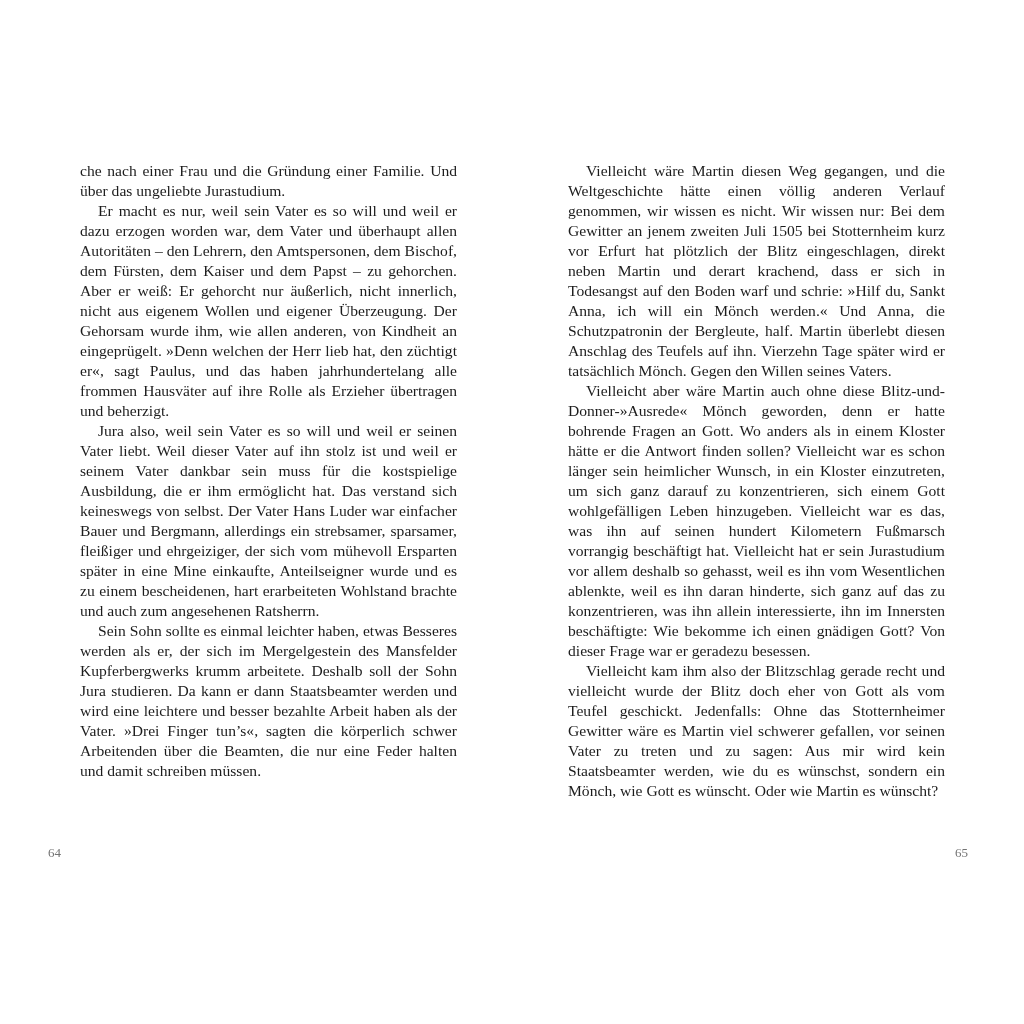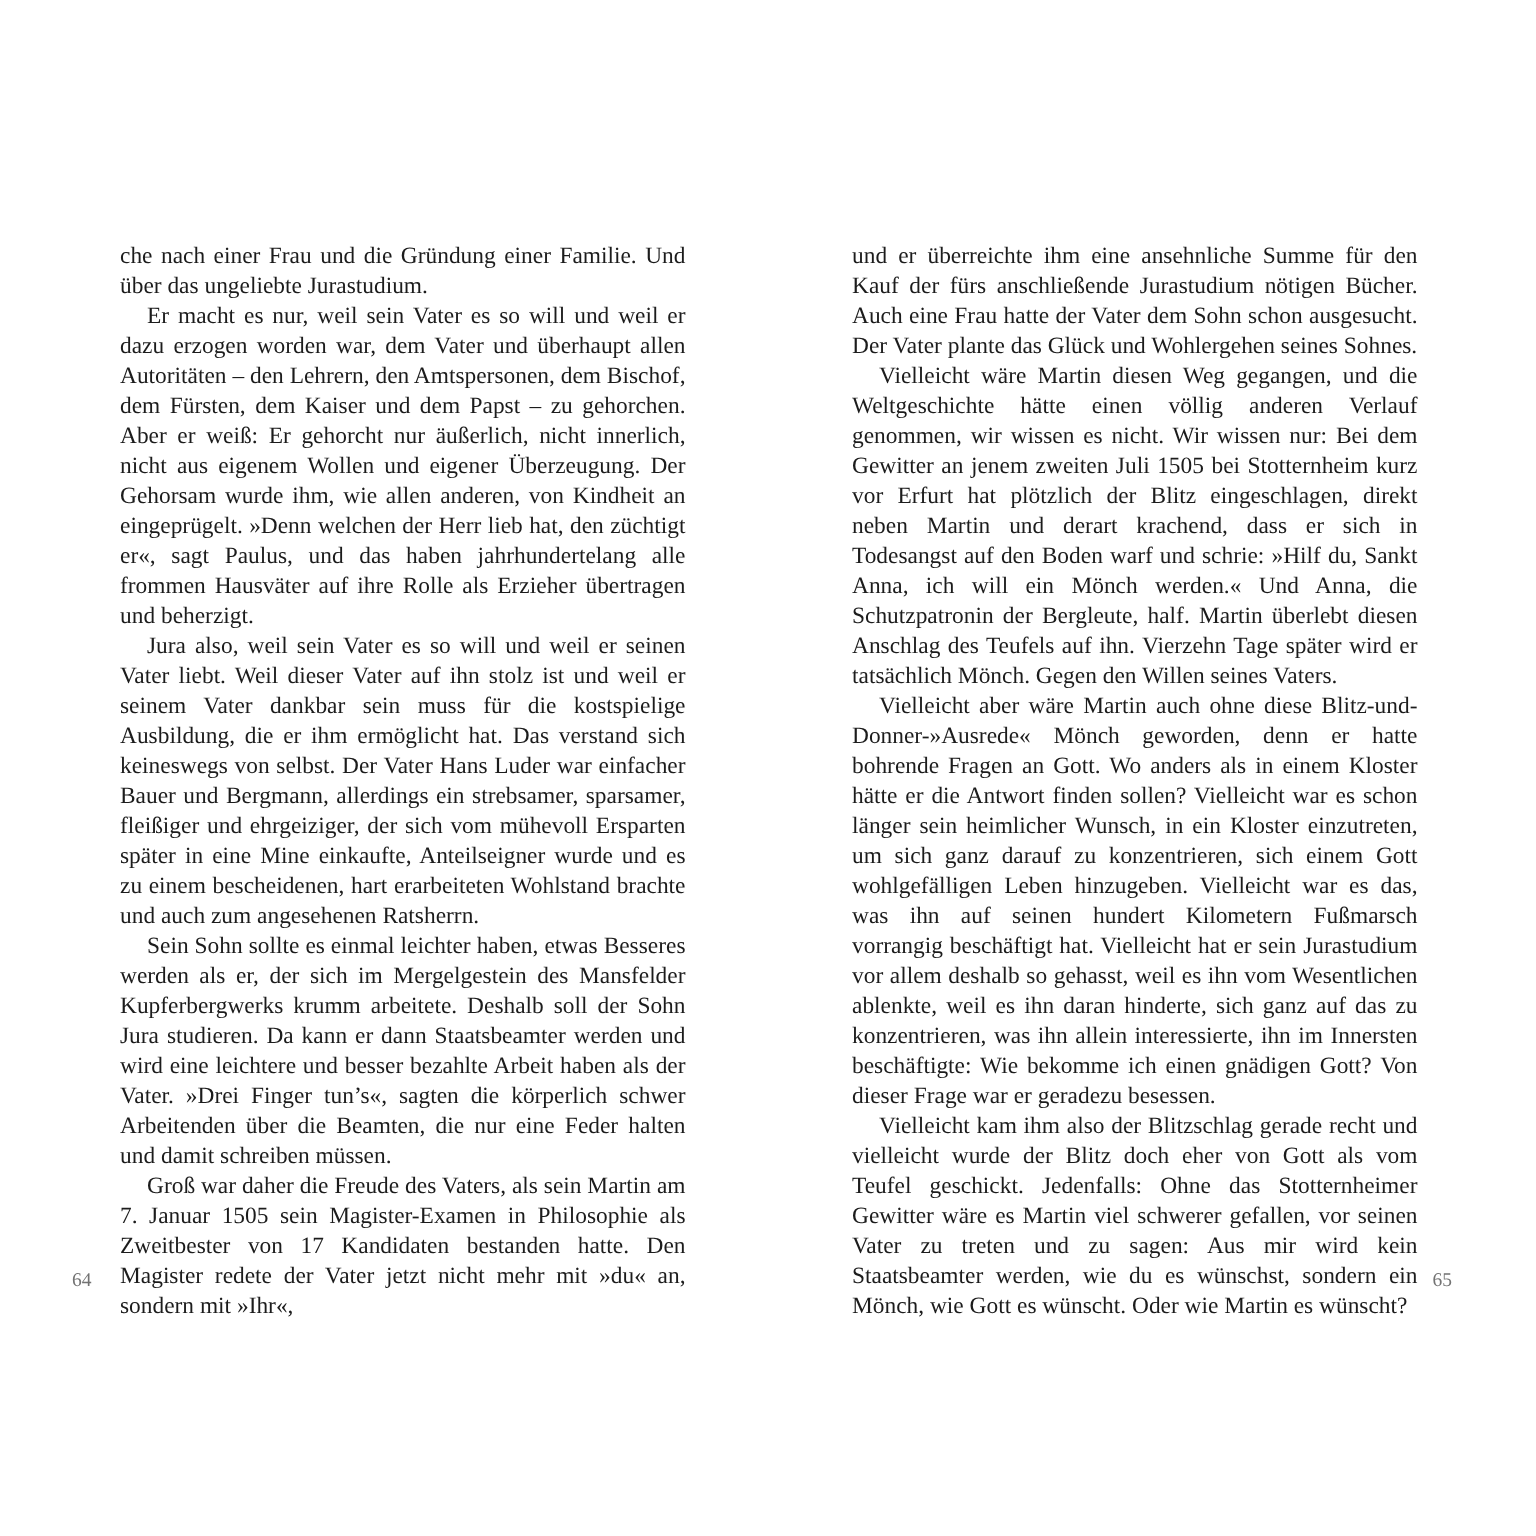--- a/index.html
+++ b/index.html
@@ -61,28 +61,26 @@
 <body>
 
 <div class="spread">
 
   <div class="page page-left">
     <div class="text-col">
         <p class="para" lang="de">che nach einer Frau und die Gründung einer Familie. Und über das ungeliebte Jurastudium.</p>
         <p class="para indent" lang="de">Er macht es nur, weil sein Vater es so will und weil er dazu erzogen worden war, dem Vater und überhaupt allen Autoritäten – den Lehrern, den Amtspersonen, dem Bischof, dem Fürsten, dem Kaiser und dem Papst – zu gehorchen. Aber er weiß: Er gehorcht nur äußerlich, nicht innerlich, nicht aus eigenem Wollen und eigener Überzeugung. Der Gehorsam wurde ihm, wie allen anderen, von Kindheit an eingeprügelt. »Denn welchen der Herr lieb hat, den züchtigt er«, sagt Paulus, und das haben jahrhundertelang alle frommen Hausväter auf ihre Rolle als Erzieher übertragen und beherzigt.</p>
         <p class="para indent" lang="de">Jura also, weil sein Vater es so will und weil er seinen Vater liebt. Weil dieser Vater auf ihn stolz ist und weil er seinem Vater dankbar sein muss für die kostspielige Ausbildung, die er ihm ermöglicht hat. Das verstand sich keineswegs von selbst. Der Vater Hans Luder war einfacher Bauer und Bergmann, allerdings ein strebsamer, sparsamer, fleißiger und ehrgeiziger, der sich vom mühevoll Ersparten später in eine Mine einkaufte, Anteilseigner wurde und es zu einem bescheidenen, hart erarbeiteten Wohlstand brachte und auch zum angesehenen Ratsherrn.</p>
         <p class="para indent" lang="de">Sein Sohn sollte es einmal leichter haben, etwas Besseres werden als er, der sich im Mergelgestein des Mansfelder Kupferbergwerks krumm arbeitete. Deshalb soll der Sohn Jura studieren. Da kann er dann Staatsbeamter werden und wird eine leichtere und besser bezahlte Arbeit haben als der Vater. »Drei Finger tun’s«, sagten die körperlich schwer Arbeitenden über die Beamten, die nur eine Feder halten und damit schreiben müssen.</p>
-        <p class="para indent" lang="de">Groß war daher die Freude des Vaters, als sein Martin am 7. Januar 1505 sein Magister-Examen in Philosophie als Zweitbester von 17 Kandidaten bestanden hatte. Den Magister redete der Vater jetzt nicht mehr mit »du« an, sondern mit »Ihr«,</p>
       </div>
     <div class="page-number">64</div>
   </div>
 
   <div class="page page-right">
     <div class="text-col">
-        <p class="para" lang="de">und er überreichte ihm eine ansehnliche Summe für den Kauf der fürs anschließende Jurastudium nötigen Bücher. Auch eine Frau hatte der Vater dem Sohn schon ausgesucht. Der Vater plante das Glück und Wohlergehen seines Sohnes.</p>
         <p class="para indent" lang="de">Vielleicht wäre Martin diesen Weg gegangen, und die Weltgeschichte hätte einen völlig anderen Verlauf genommen, wir wissen es nicht. Wir wissen nur: Bei dem Gewitter an jenem zweiten Juli 1505 bei Stotternheim kurz vor Erfurt hat plötzlich der Blitz eingeschlagen, direkt neben Martin und derart krachend, dass er sich in Todesangst auf den Boden warf und schrie: »Hilf du, Sankt Anna, ich will ein Mönch werden.« Und Anna, die Schutzpatronin der Bergleute, half. Martin überlebt diesen Anschlag des Teufels auf ihn. Vierzehn Tage später wird er tatsächlich Mönch. Gegen den Willen seines Vaters.</p>
         <p class="para indent" lang="de">Vielleicht aber wäre Martin auch ohne diese Blitz-und-Donner-»Ausrede« Mönch geworden, denn er hatte bohrende Fragen an Gott. Wo anders als in einem Kloster hätte er die Antwort finden sollen? Vielleicht war es schon länger sein heimlicher Wunsch, in ein Kloster einzutreten, um sich ganz darauf zu konzentrieren, sich einem Gott wohlgefälligen Leben hinzugeben. Vielleicht war es das, was ihn auf seinen hundert Kilometern Fußmarsch vorrangig beschäftigt hat. Vielleicht hat er sein Jurastudium vor allem deshalb so gehasst, weil es ihn vom Wesentlichen ablenkte, weil es ihn daran hinderte, sich ganz auf das zu konzentrieren, was ihn allein interessierte, ihn im Innersten beschäftigte: Wie bekomme ich einen gnädigen Gott? Von dieser Frage war er geradezu besessen.</p>
         <p class="para indent" lang="de">Vielleicht kam ihm also der Blitzschlag gerade recht und vielleicht wurde der Blitz doch eher von Gott als vom Teufel geschickt. Jedenfalls: Ohne das Stotternheimer Gewitter wäre es Martin viel schwerer gefallen, vor seinen Vater zu treten und zu sagen: Aus mir wird kein Staatsbeamter werden, wie du es wünschst, sondern ein Mönch, wie Gott es wünscht. Oder wie Martin es wünscht?</p>
       </div>
     <div class="page-number">65</div>
   </div>
 
 </div>
 
 </body></html>

